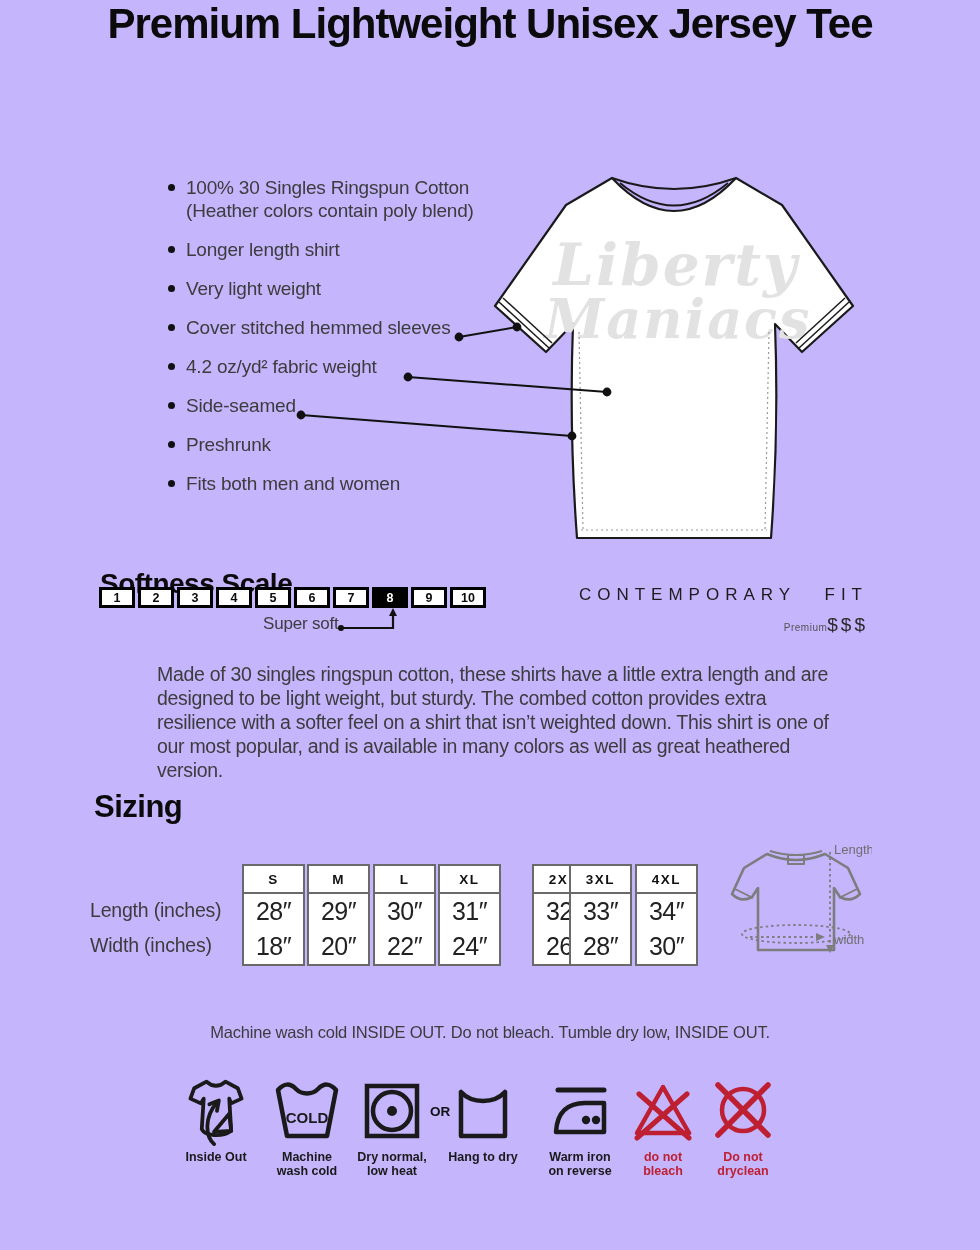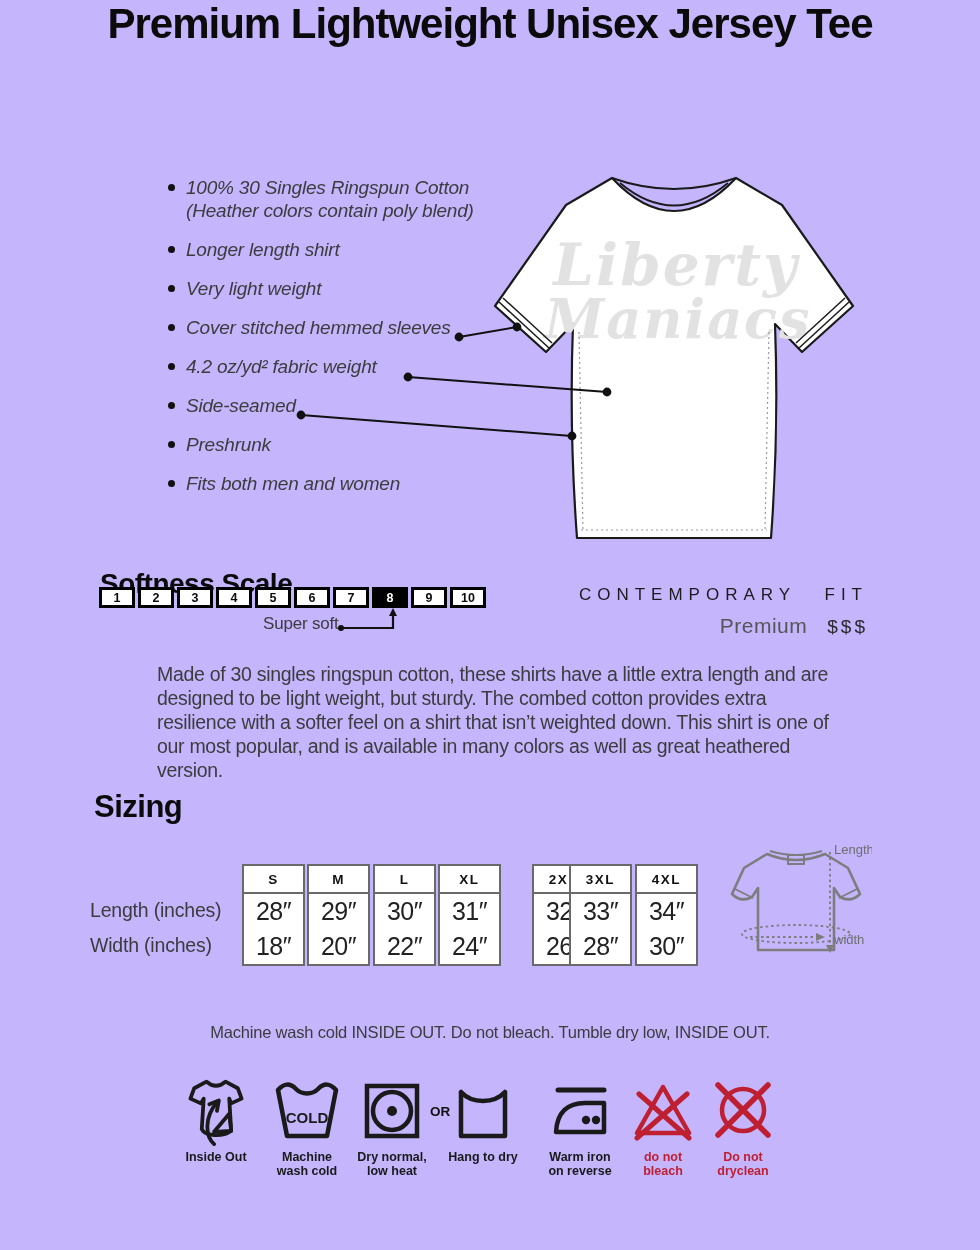--- a/index.html
+++ b/index.html
@@ -7,34 +7,34 @@
         font-family:"Liberation Sans",sans-serif;color:#1a1a1a;}
   .abs{position:absolute;}
 
   .title{left:0;top:76;width:980px;text-align:center;font-size:42px;font-weight:bold;
          letter-spacing:-1px;color:#0b0b0b;}
 
   .features{left:168px;top:176px;width:330px;}
   .feat{display:flex;gap:11px;margin-bottom:16px;font-size:19px;line-height:23px;
         color:#3c3c3c;letter-spacing:-0.2px;}
   .feat .dot{flex:none;width:7px;height:7px;border-radius:50%;background:#111;margin-top:8px;}
-  .feat .txt{max-width:320px;font-style:italic;}
+  .feat .txt{max-width:320px;}
 
   .h-soft{left:100px;top:568px;font-size:28px;font-weight:bold;letter-spacing:-0.5px;color:#0b0b0b;}
   .scale{left:99px;top:587px;display:flex;gap:3px;}
   .scale .box{box-sizing:border-box;width:36px;height:21px;border:3px solid #000;
               display:flex;align-items:center;justify-content:center;
               font-size:12.5px;font-weight:bold;background:#fff;color:#0b0b0b;}
   .scale .box.sel{background:#000;color:#fff;}
   .soft-note{left:263px;top:614px;font-size:17px;color:#3c3c3c;letter-spacing:-0.2px;}
 
   .fit{right:112px;top:585px;text-align:right;}
   .fit .line1{font-size:17px;letter-spacing:6px;word-spacing:18px;color:#1c1c1c;}
   .fit .line2{margin-top:9px;}
-  .fit .tier{font-size:21px;color:#555;margin-right:20px;letter-spacing:0.5px;}
+  .fit .tier{font-size:10px;color:#555;letter-spacing:0.5px;}
   .fit .price{font-size:19px;color:#2a2a2a;letter-spacing:3px;}
 
   .desc{left:157px;top:662px;width:692px;font-size:19.5px;line-height:24px;
         color:#3c3c3c;letter-spacing:-0.3px;}
 
   .h-sizing{left:94px;top:789px;font-size:31px;font-weight:bold;letter-spacing:-0.5px;color:#0b0b0b;}
   .rowlab{font-size:19.5px;color:#3c3c3c;letter-spacing:-0.2px;}
   .size-col{box-sizing:border-box;position:absolute;top:864px;width:63px;height:102px;
             border:2px solid #6a6a6a;background:#fff;text-align:center;}
   .size-col .hd{height:26px;border-bottom:2px solid #6a6a6a;display:flex;align-items:center;

